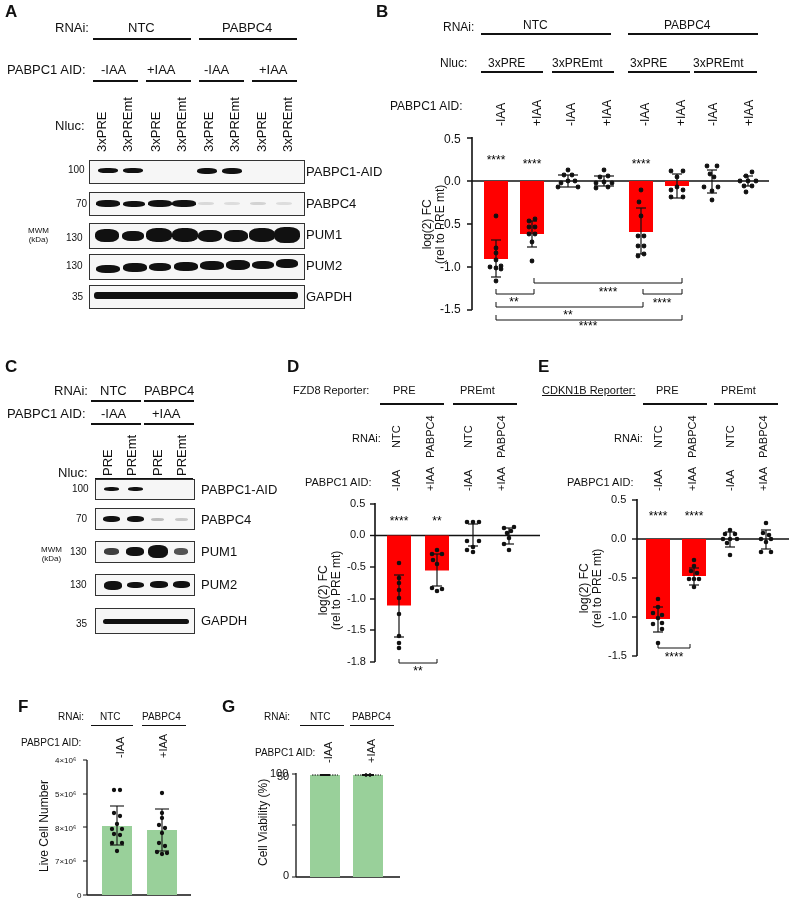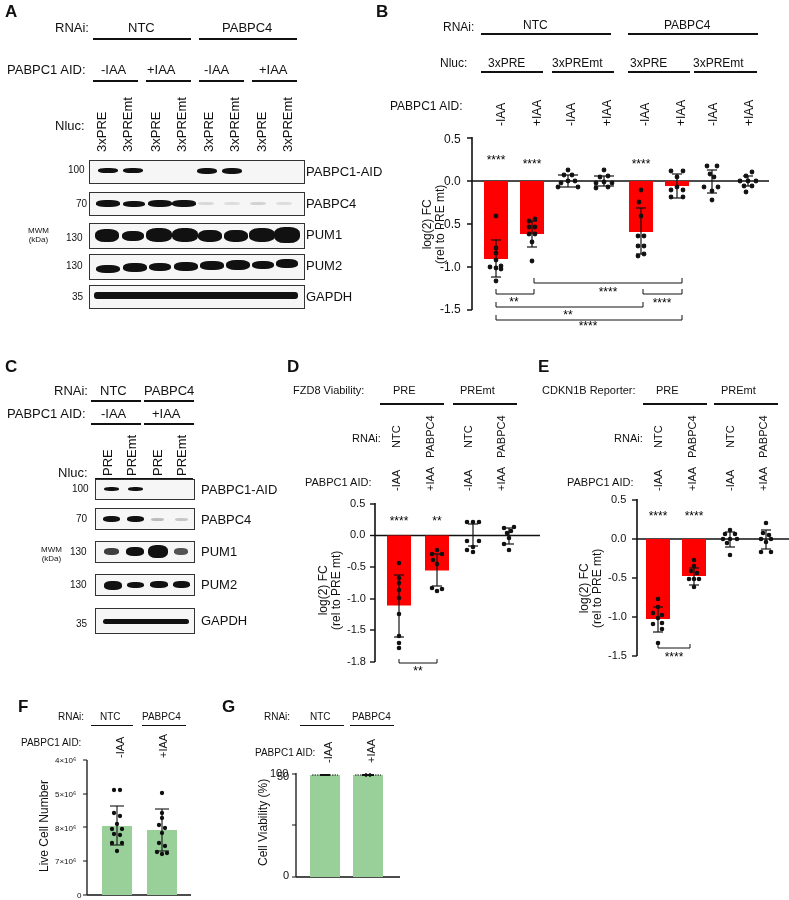--- a/index.html
+++ b/index.html
@@ -333,21 +333,21 @@
 
   <div class="abs t10" style="left:76px;top:618px;">35</div>
   <div class="blot" style="left:95px;top:608px;width:98px;height:24px;">
     <div class="band" style="left:7px;top:10px;width:86px;height:5px;border-radius:3px;"></div>
   </div>
   <div class="abs t13" style="left:201px;top:613px;">GAPDH</div>
 </div>
 
 <div>
   <div class="plabel" style="left:287px;top:357px;">D</div>
-  <div class="abs t11" style="left:293px;top:384px;">FZD8 Viability:</div>
+  <div class="abs t11" style="left:293px;top:384px;">FZD8 Reporter:</div>
   <div class="abs t11" style="left:393px;top:384px;">PRE</div>
   <div class="abs t11" style="left:460px;top:384px;">PREmt</div>
   <div class="uline" style="left:380px;top:403px;width:64px;"></div>
   <div class="uline" style="left:453px;top:403px;width:64px;"></div>
 
   <div class="abs t11" style="left:352px;top:432px;">RNAi:</div>
   <div class="vert t11" style="left:390px;top:448px;">NTC</div>
   <div class="vert t11" style="left:424px;top:458px;">PABPC4</div>
   <div class="vert t11" style="left:462px;top:448px;">NTC</div>
   <div class="vert t11" style="left:495px;top:458px;">PABPC4</div>
@@ -429,21 +429,21 @@
     </g>
     <polyline points="29,164 29,168 67,168 67,164" stroke="#111" stroke-width="1" fill="none"></polyline>
     <text x="29" y="30" font-size="12" text-anchor="middle">****</text>
     <text x="67" y="30" font-size="12" text-anchor="middle">**</text>
     <text x="48" y="180" font-size="12" text-anchor="middle">**</text>
   </svg>
 </div>
 
 <div>
   <div class="plabel" style="left:538px;top:357px;">E</div>
-  <div class="abs t11" style="left:542px;top:384px;">CDKN1B Reporter:</div>
+  <div class="abs t11" style="left:542px;top:384px;text-decoration:underline;">CDKN1B Reporter:</div>
   <div class="abs t11" style="left:656px;top:384px;">PRE</div>
   <div class="abs t11" style="left:721px;top:384px;">PREmt</div>
   <div class="uline" style="left:643px;top:403px;width:64px;"></div>
   <div class="uline" style="left:714px;top:403px;width:64px;"></div>
 
   <div class="abs t11" style="left:614px;top:432px;">RNAi:</div>
   <div class="vert t11" style="left:652px;top:448px;">NTC</div>
   <div class="vert t11" style="left:686px;top:458px;">PABPC4</div>
   <div class="vert t11" style="left:724px;top:448px;">NTC</div>
   <div class="vert t11" style="left:757px;top:458px;">PABPC4</div>

